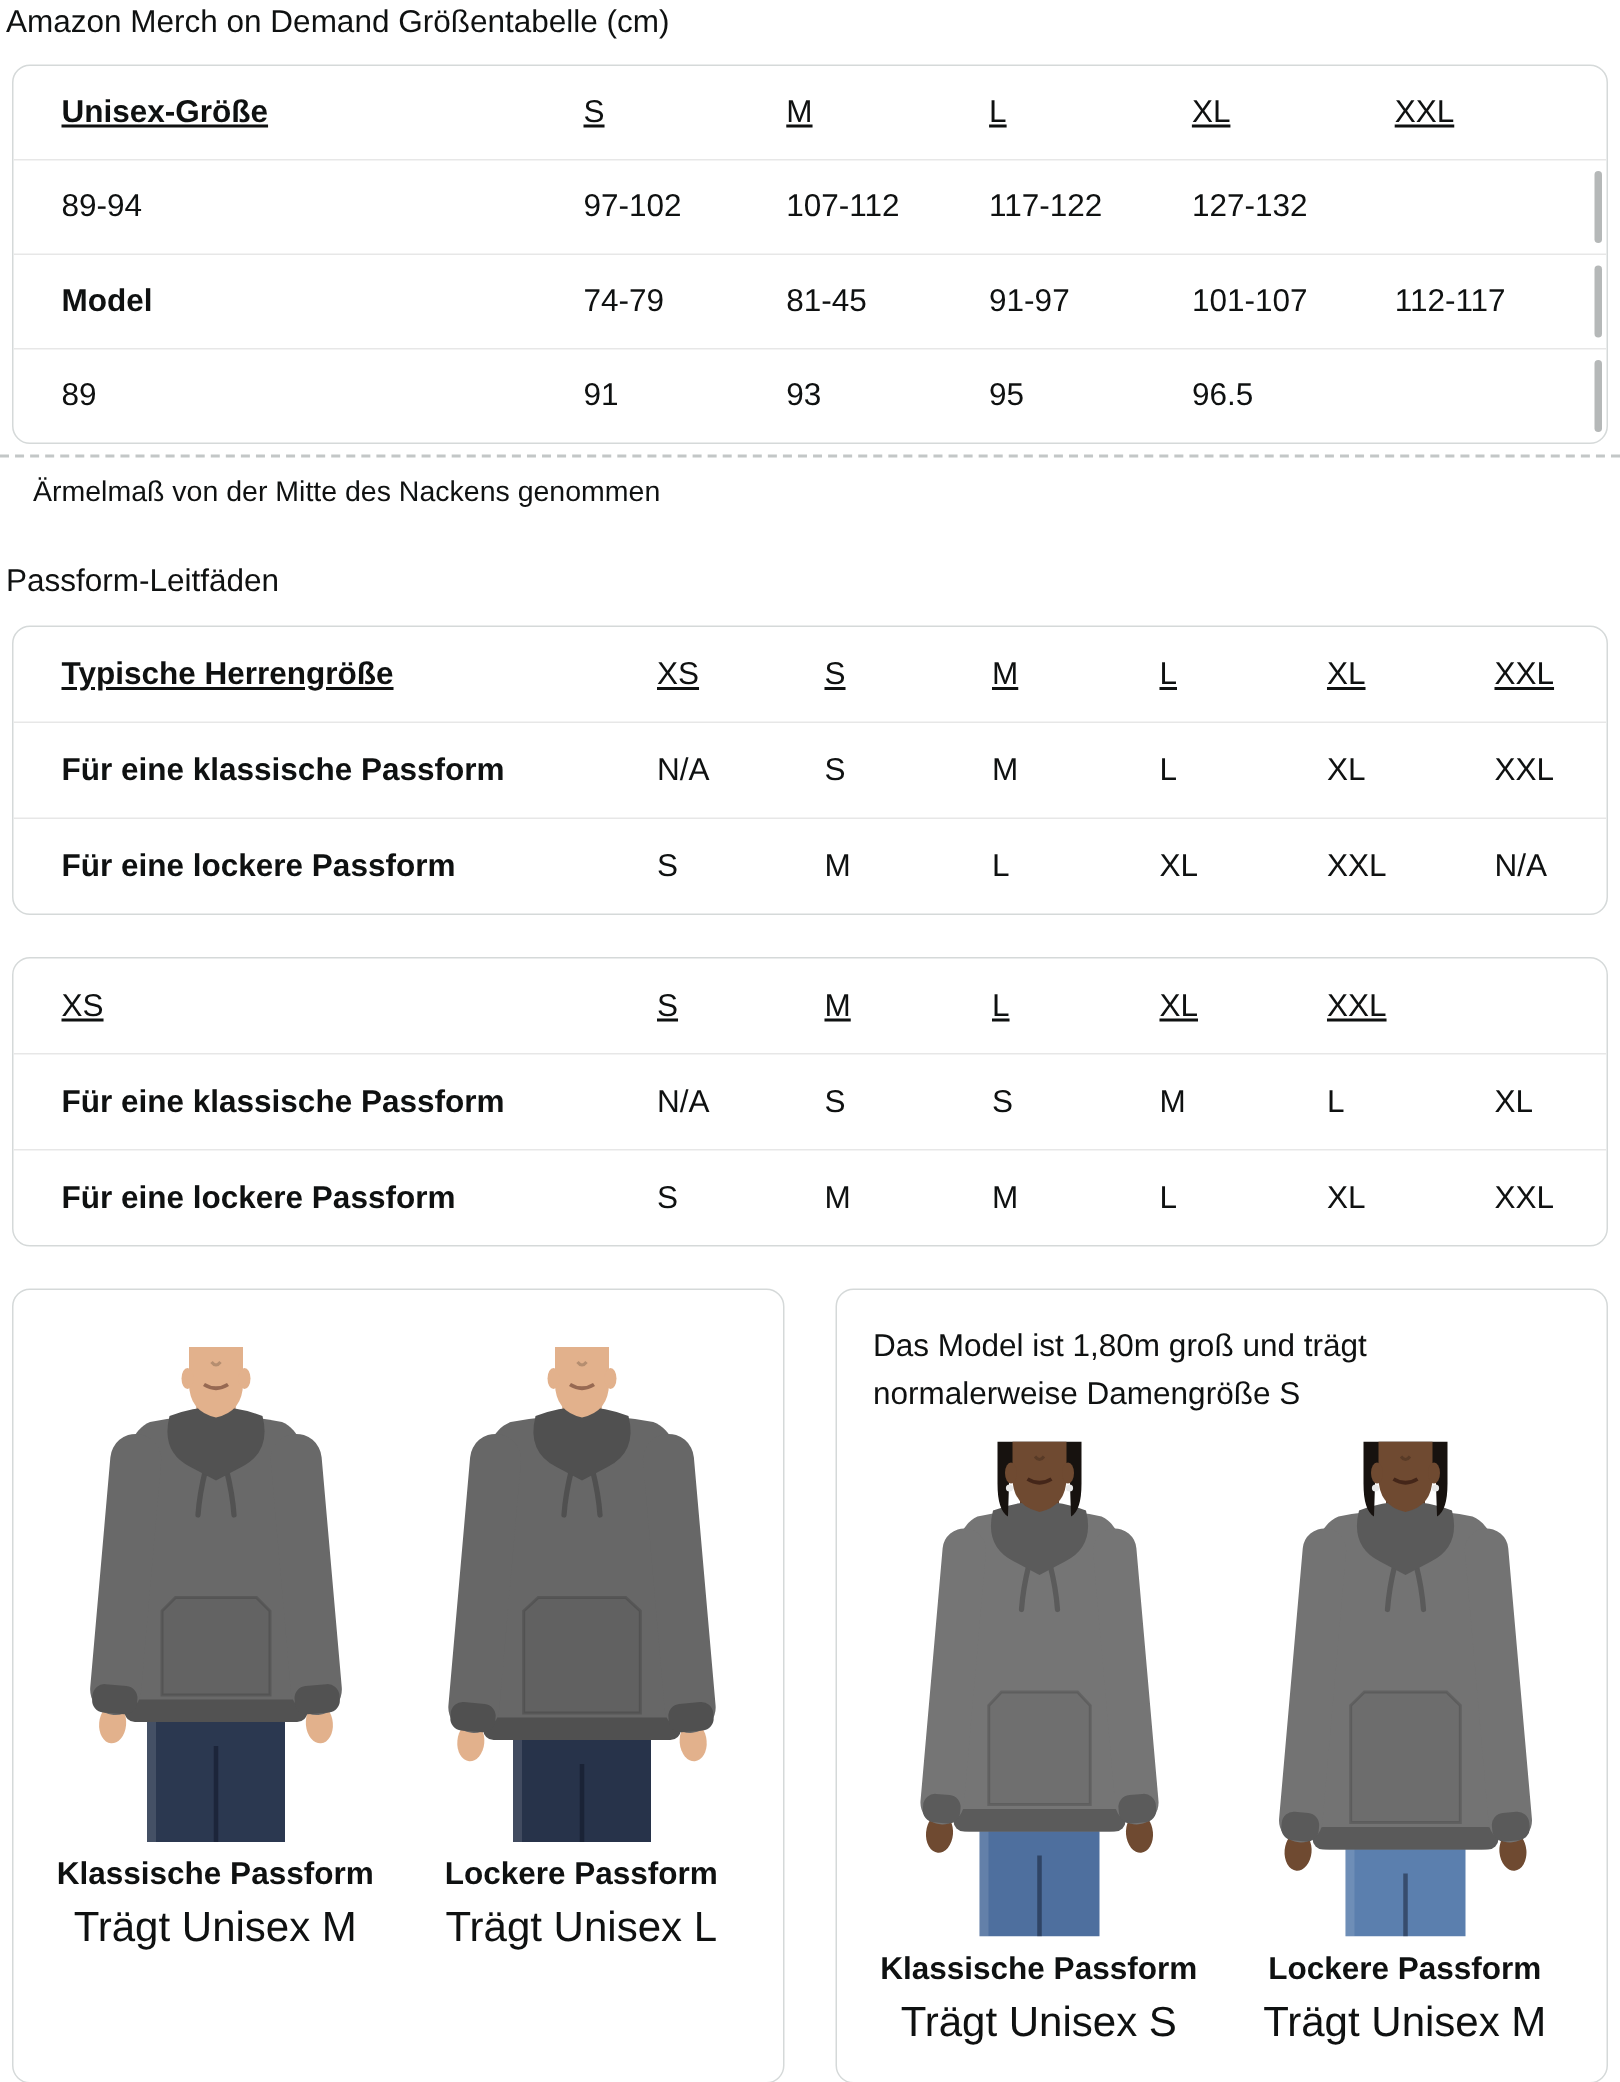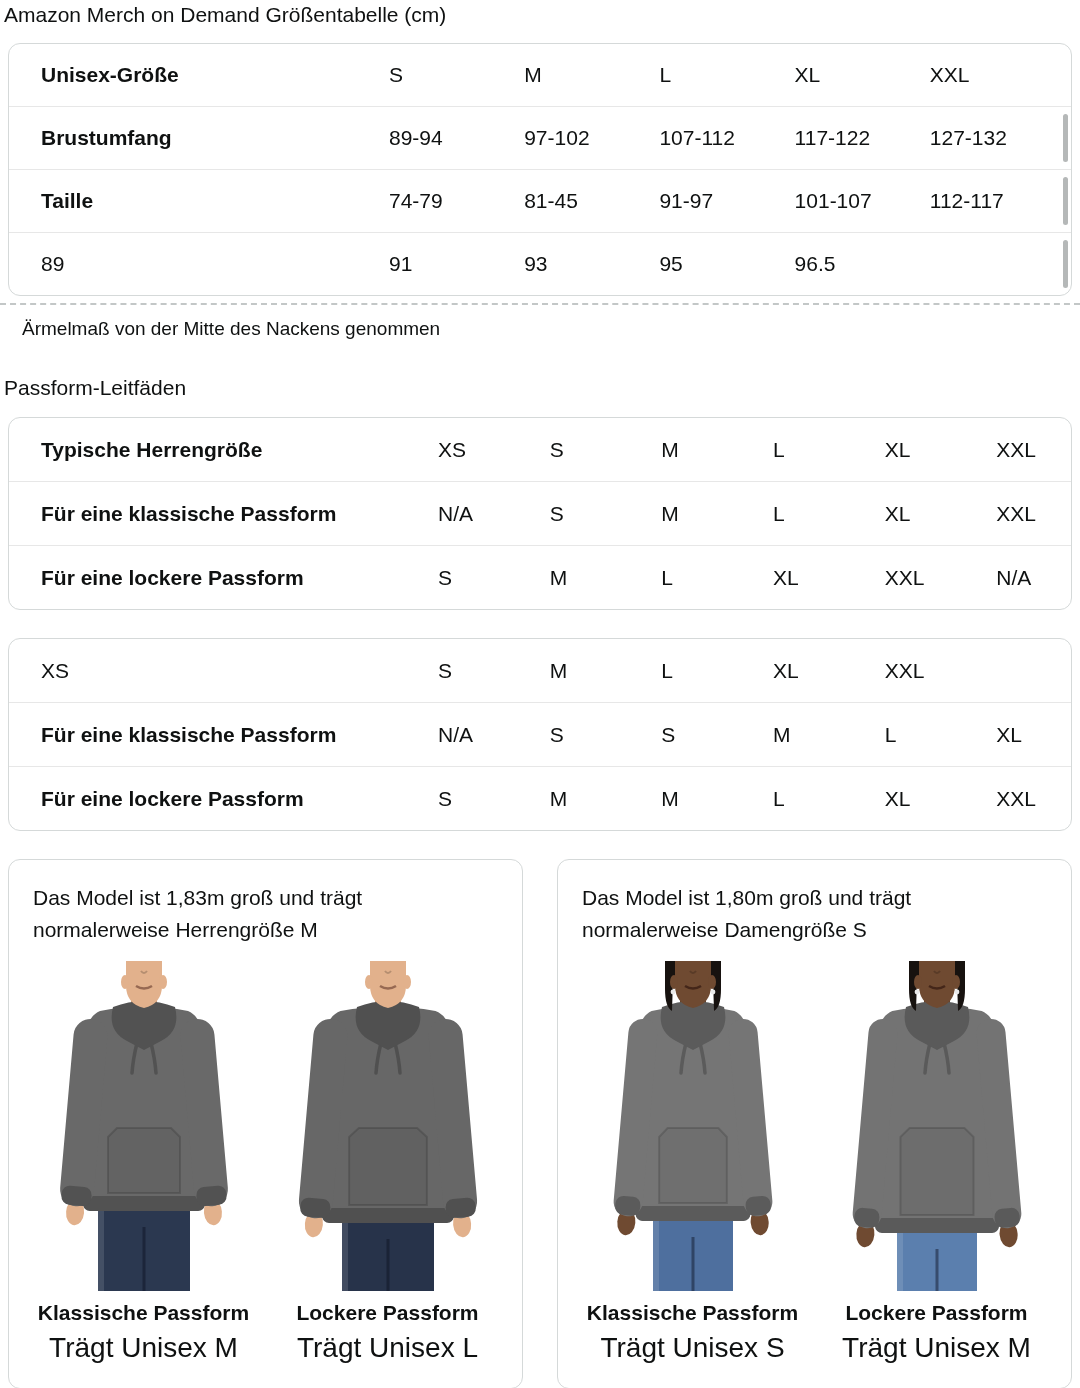--- a/index.html
+++ b/index.html
@@ -1,21 +1,21 @@
 <!DOCTYPE html>
 <html><head>
 <meta charset="utf-8">
 <style>
   html,body{margin:0;padding:0;background:#fff;}
   body{width:1080px;height:1388px;font-family:"Liberation Sans",sans-serif;color:#0F1111;overflow:hidden;position:relative;}
   .title{font-size:21px;font-weight:400;margin:0;padding:3px 0 0 4px;}
   .card{border:1px solid #D5D9D9;border-radius:12px;margin:0 8px;background:#fff;overflow:hidden;}
   .size-card{margin-top:16px;}
   .trow{display:grid;grid-template-columns:348px repeat(5,1fr);align-items:center;height:62px;padding:0 6px 0 32px;border-top:1px solid #E7E7E7;position:relative;}
-  .trow:first-child{border-top:none;}
+  .trow:first-child{border-top:none;text-decoration:underline;}
   .fit .trow{grid-template-columns:350px repeat(6,1fr);height:63px;padding:0 10px 0 32px;gap:47px;}
   .cell{font-size:21px;white-space:nowrap;}
   .cell.label{font-weight:700;}
   .thumb{position:absolute;right:3px;top:7px;height:48px;width:5px;border-radius:3px;background:#B5B8B8;}
   .dashed{border:none;border-top:2px dashed #C3C7C7;margin:7px 0 0 0;}
   .footnote{font-size:19px;margin:13px 0 0 22px;}
   .subheading{font-size:21px;font-weight:400;margin:36px 0 0 4px;}
   .fit.first{margin-top:17px;}
   .fit.second{margin-top:28px;}
   .cards{display:flex;gap:34px;margin:28px 8px 0;}
@@ -35,30 +35,29 @@
 <section class="card size-card">
     <div class="trow">
       <div class="cell label">Unisex-Größe</div>
       <div class="cell">S</div>
       <div class="cell">M</div>
       <div class="cell">L</div>
       <div class="cell">XL</div>
       <div class="cell">XXL</div>
     </div>
     <div class="trow">
-      <div class="cell label">Brustumfang</div>
       <div class="cell">89-94</div>
       <div class="cell">97-102</div>
       <div class="cell">107-112</div>
       <div class="cell">117-122</div>
       <div class="cell">127-132</div>
       <span class="thumb"></span>
     </div>
     <div class="trow">
-      <div class="cell label">Taille</div>
+      <div class="cell label">Model</div>
       <div class="cell">74-79</div>
       <div class="cell">81-45</div>
       <div class="cell">91-97</div>
       <div class="cell">101-107</div>
       <div class="cell">112-117</div>
       <span class="thumb"></span>
     </div>
     <div class="trow">
       <div class="cell">89</div>
       <div class="cell">91</div>
@@ -128,21 +127,20 @@
       <div class="cell">M</div>
       <div class="cell">M</div>
       <div class="cell">L</div>
       <div class="cell">XL</div>
       <div class="cell">XXL</div>
     </div>
   </section>
 
 <div class="cards">
   <div class="model-card">
-    <p class="desc">Das Model ist 1,83m groß und trägt normalerweise Herrengröße M</p>
     <div class="models">
         <figure>
           <div class="photo"><svg viewBox="0 0 220 330" width="240" height="330" xmlns="http://www.w3.org/2000/svg">
               <rect x="97" y="36" width="26" height="26" fill="#E2B18C"></rect>
               <rect x="97" y="36" width="26" height="11" fill="rgb(192,150,119)"></rect>
               <rect x="64" y="244" width="92" height="86" fill="#2B3850"></rect>
               <path d="M110,266 V330" stroke="rgba(10,15,30,0.45)" stroke-width="3"></path>
               <rect x="64" y="244" width="6" height="86" fill="rgba(255,255,255,0.12)"></rect>
               <path d="M66,50 C54,55 50,70 49,88 L48,238 Q48,250 60,250 L160,250 Q172,250 172,238 L171,88 C170,70 166,55 154,50 Q110,41 66,50 Z" fill="#696969"></path>
               <rect x="49" y="235" width="122" height="15" rx="7" fill="rgb(82,82,82)"></rect>

